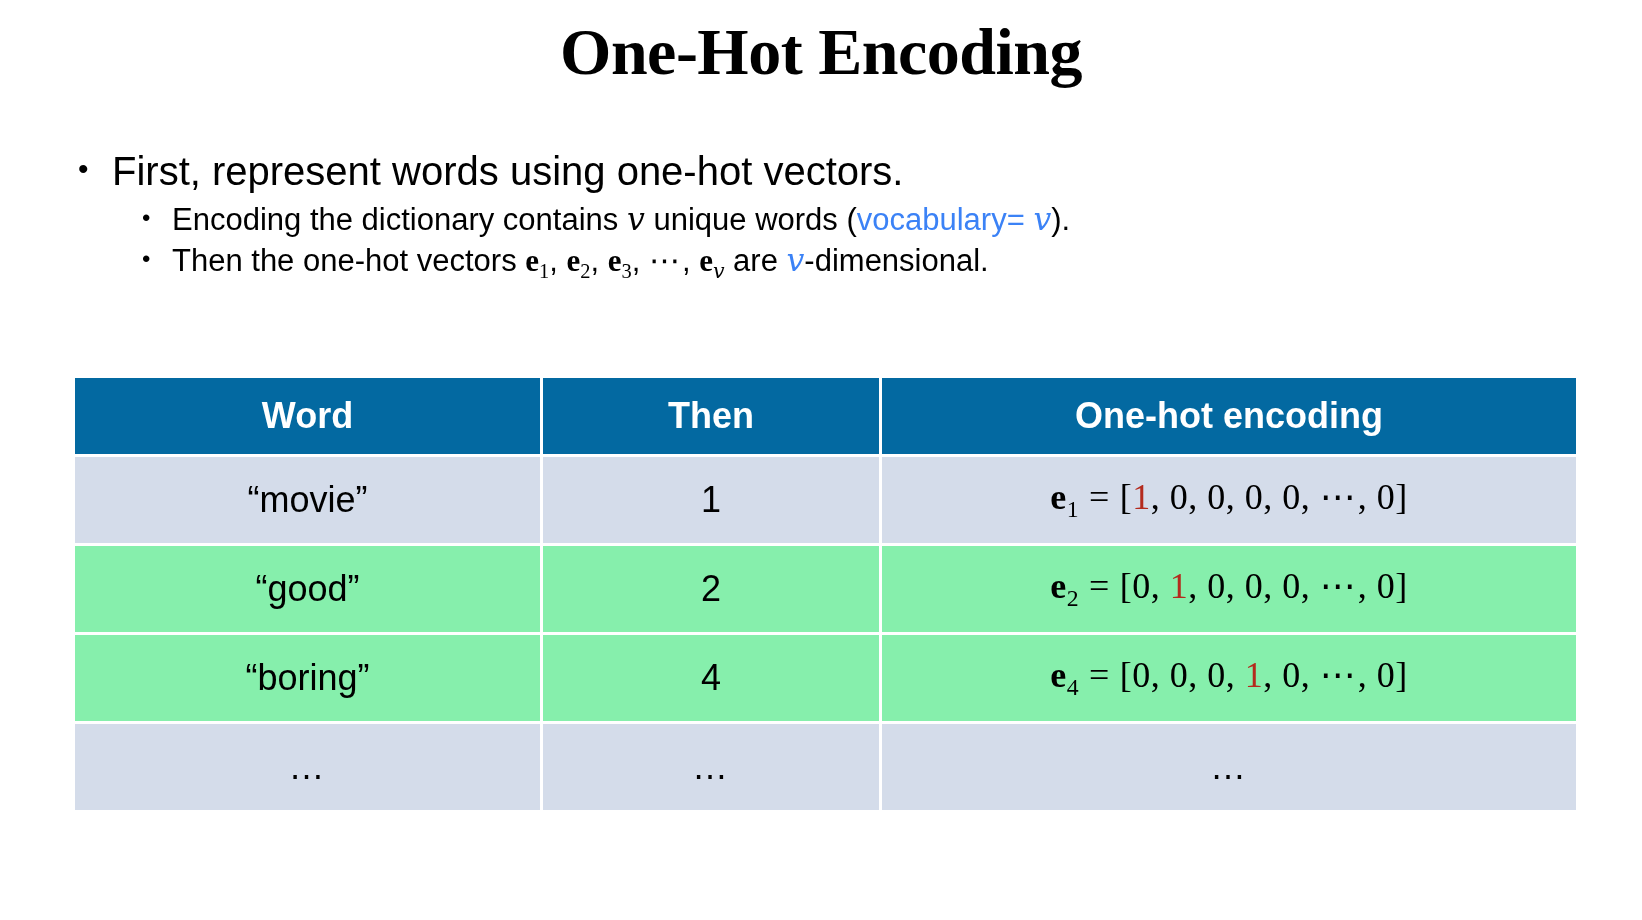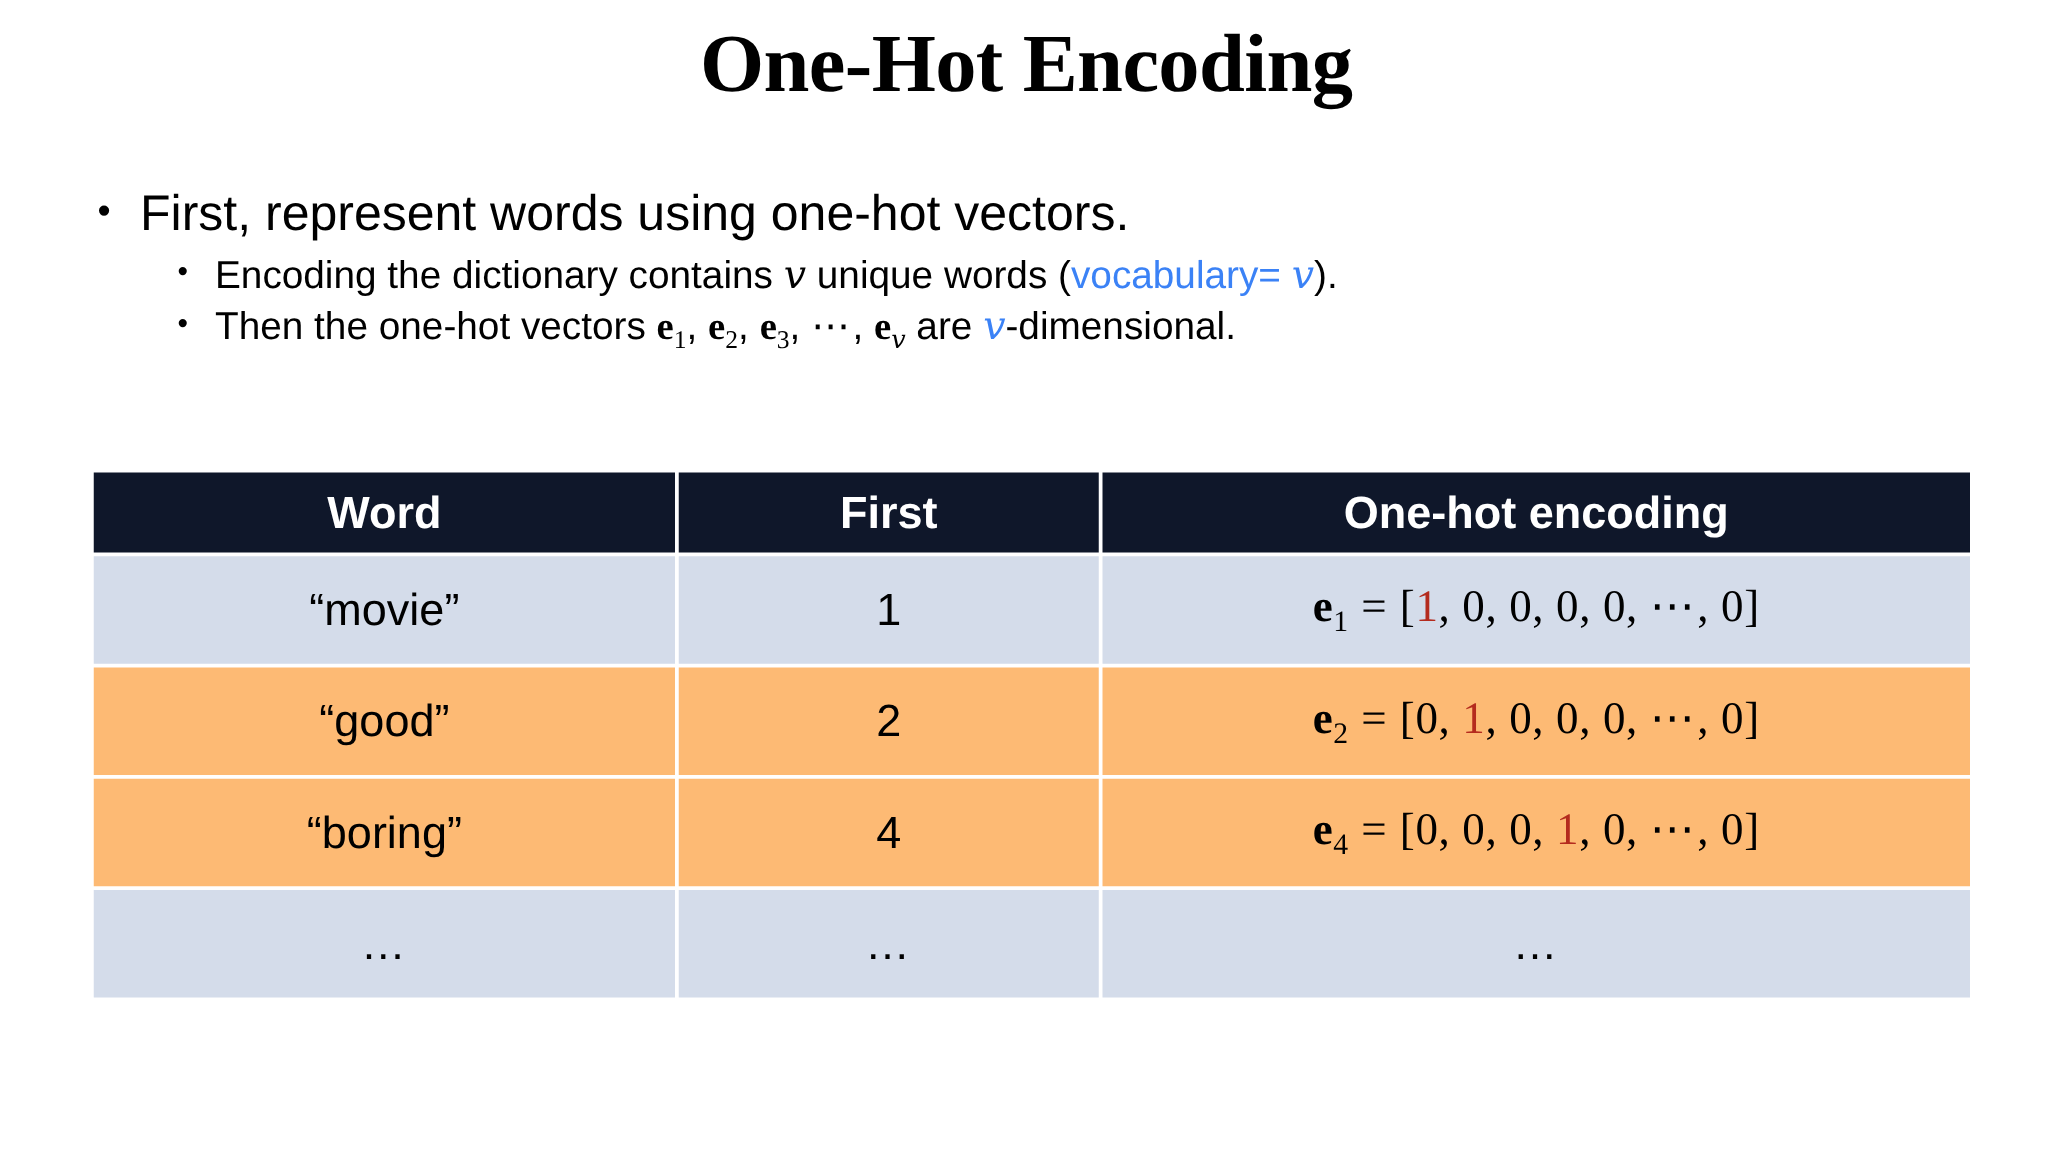--- a/index.html
+++ b/index.html
@@ -99,38 +99,38 @@
     border-spacing: 3px 3px;
     width: 100%;
     table-layout: fixed;
     margin: -3px;
   }
   table.ohe col.c-word  { width: 465px; }
   table.ohe col.c-index { width: 336px; }
   table.ohe col.c-enc   { width: 694px; }
 
   table.ohe th {
-    background: #0f172a;
+    background: #0369a1;
     color: #ffffff;
     font-weight: bold;
     font-size: 36px;
-    height: 64px;
+    height: 76px;
     text-align: center;
     vertical-align: middle;
     padding: 0;
   }
   table.ohe td {
     height: 86px;
     text-align: center;
     vertical-align: middle;
     padding: 0;
     font-size: 36px;
   }
   table.ohe tr.odd td  { background: #D4DCEA; }
-  table.ohe tr.even td { background: #fdba74; margin-left: 16px; }
+  table.ohe tr.even td { background: #86efac; margin-left: 16px; }
 
   td.enc {
     font-family: "Liberation Serif", "DejaVu Serif", serif;
     font-size: 40px;
     text-align: center;
   }
   td.enc .formula {
     display: inline-block;
     white-space: nowrap;
     letter-spacing: 0.5px;
@@ -171,21 +171,21 @@
 <div class="table-wrap">
   <table class="ohe">
     <colgroup>
       <col class="c-word">
         <col class="c-index">
         <col class="c-enc">
     </colgroup>
     <thead>
       <tr>
         <th>Word</th>
-        <th>First</th>
+        <th>Then</th>
         <th>One-hot encoding</th>
       </tr>
     </thead>
     <tbody>
         <tr class="odd">
           <td>“movie”</td>
           <td>1</td>
           <td class="enc"><span class="formula"><span class="bvec">e<sub>1</sub></span><span class="eq">=</span>[<span class="red">1</span>, <span>0</span>, <span>0</span>, <span>0</span>, <span>0</span>, <span class="ell">⋯</span>, <span>0</span>]</span></td>
         </tr>
         <tr class="even">

